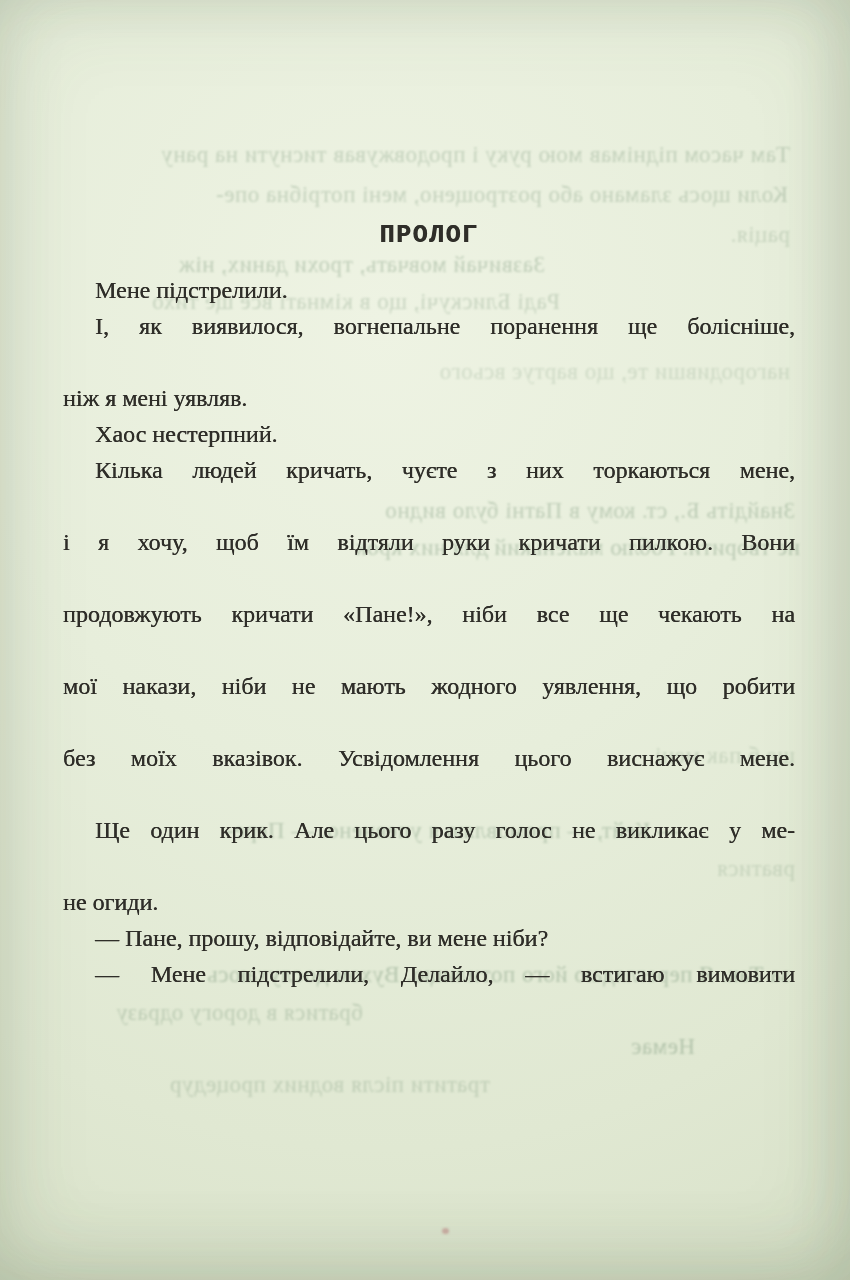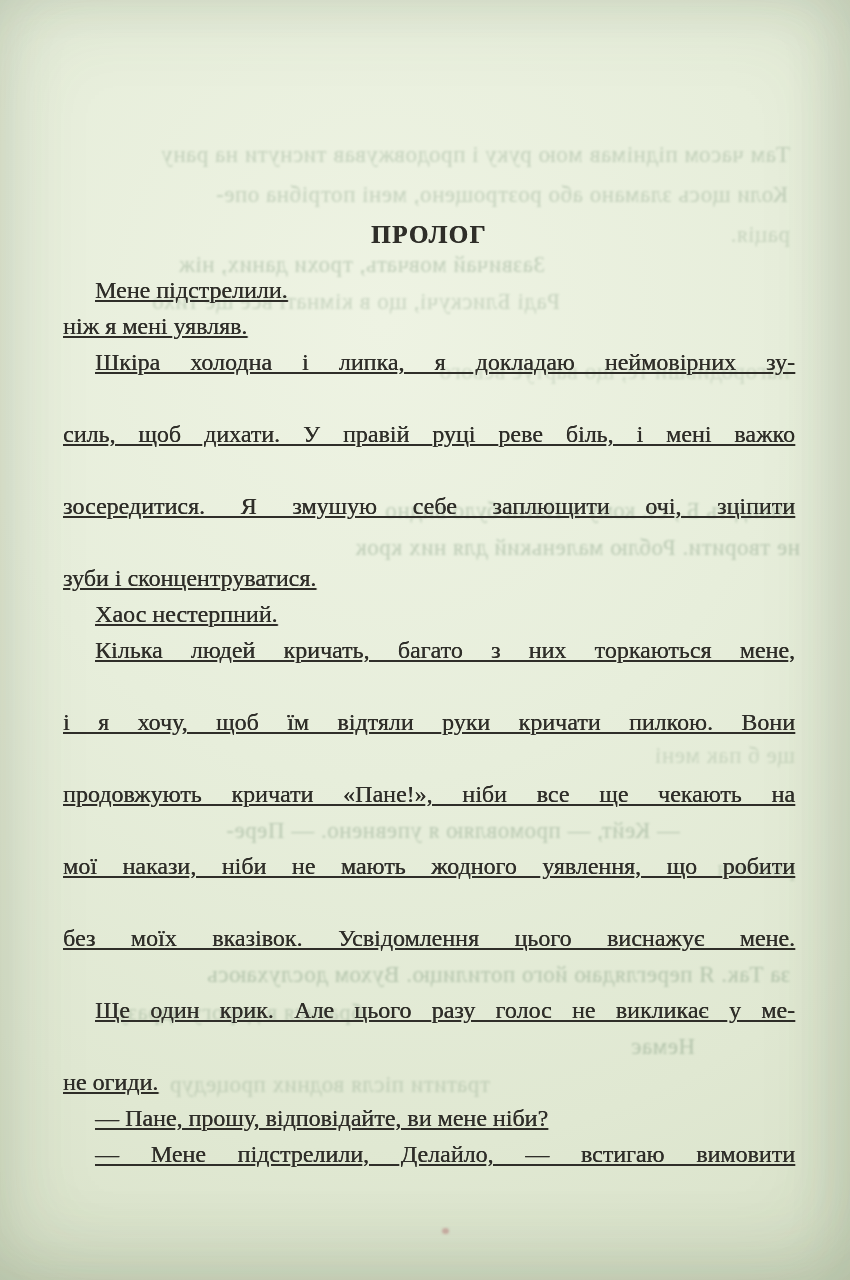--- a/index.html
+++ b/index.html
@@ -20,30 +20,30 @@
   .ghost-layer{position:absolute;inset:0;pointer-events:none;}
   .ghost{
     position:absolute;height:30px;line-height:30px;
     font-size:23px;color:var(--ghost,#7d997d);
     transform:scaleX(-1);filter:blur(1.2px);
     white-space:nowrap;overflow:hidden;letter-spacing:.5px;
   }
   .title{
     position:absolute;top:204px;left:63px;width:732px;
     text-align:center;
-    font-family:Liberation Serif, serif;
+    font-family:Liberation Mono, monospace;
     font-size:25px;letter-spacing:1.5px;color:var(--ink,#32312c);
     text-shadow:.5px 0 0 currentColor;
   }
   .text-block{
     position:absolute;top:272px;left:63px;width:732px;
     font-size:24px;line-height:36px;color:var(--ink,#2f2e29);
     text-shadow:.3px 0 0 currentColor;
   }
-  .line{text-align:justify;text-decoration:underline;}
+  .line{text-align:justify;}
   .line::after{content:"";display:inline-block;width:100%;height:0;}
   .line.indent{text-indent:32px;}
   .line.last{text-align:left;}
   .line.last::after{content:none;}
   .speck{
     position:absolute;width:7px;height:6px;border-radius:50%;
     background:rgba(190,130,130,.55);filter:blur(1px);
   }
 </style>
 </head>
@@ -66,33 +66,28 @@
       <div class="ghost" style="left: 63px; top: 998px; width: 300px; opacity: 0.36;">братися в дорогу одразу</div>
       <div class="ghost" style="left: 595px; top: 1032px; width: 100px; opacity: 0.45;">Немає</div>
       <div class="ghost" style="left: 100px; top: 1070px; width: 390px; opacity: 0.33;">тратити після водних процедур</div>
     </div>
   <h1 class="title">ПРОЛОГ</h1>
   <div class="text-block">
       <div>
         <div class="line indent last">Мене підстрелили.</div>
       </div>
       <div>
+        <div class="line indent">І, як виявилося, вогнепальне поранення ще болісніше,</div>
         <div class="line last">ніж я мені уявляв.</div>
-      </div>
-      <div>
-        <div class="line indent">Шкіра холодна і липка, я докладаю неймовірних зу-</div>
-        <div class="line">силь, щоб дихати. У правій руці реве біль, і мені важко</div>
-        <div class="line">зосередитися. Я змушую себе заплющити очі, зціпити</div>
-        <div class="line last">зуби і сконцентруватися.</div>
       </div>
       <div>
         <div class="line indent last">Хаос нестерпний.</div>
       </div>
       <div>
-        <div class="line indent">Кілька людей кричать, багато з них торкаються мене,</div>
+        <div class="line indent">Кілька людей кричать, чуєте з них торкаються мене,</div>
         <div class="line">і я хочу, щоб їм відтяли руки кричати пилкою. Вони</div>
         <div class="line">продовжують кричати «Пане!», ніби все ще чекають на</div>
         <div class="line">мої накази, ніби не мають жодного уявлення, що робити</div>
         <div class="line">без моїх вказівок. Усвідомлення цього виснажує мене.</div>
       </div>
       <div>
         <div class="line indent">Ще один крик. Але цього разу голос не викликає у ме-</div>
         <div class="line last">не огиди.</div>
       </div>
       <div>

